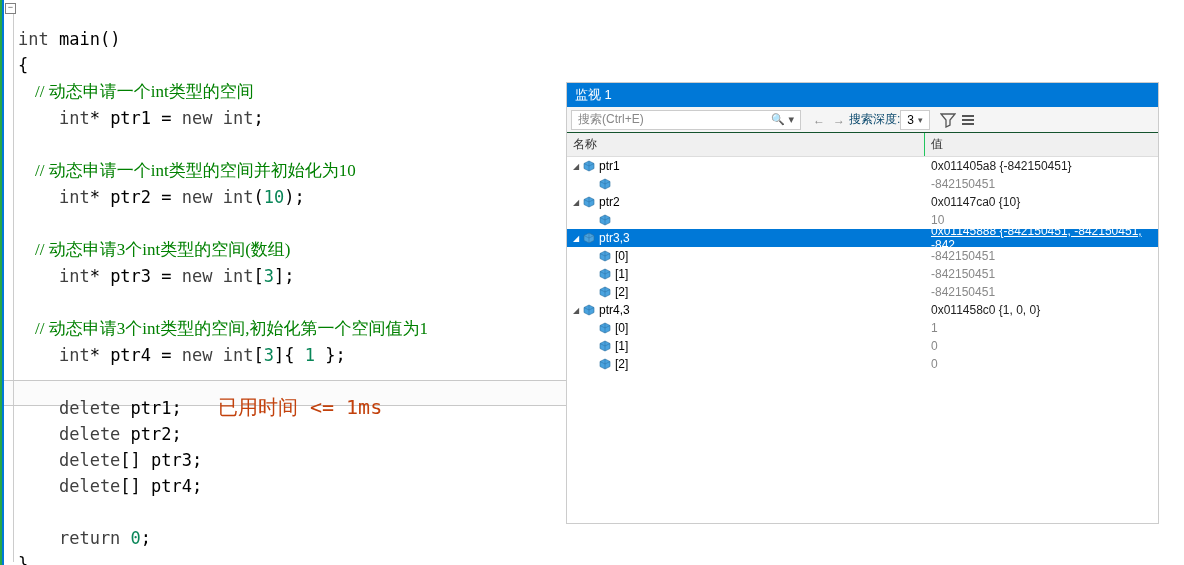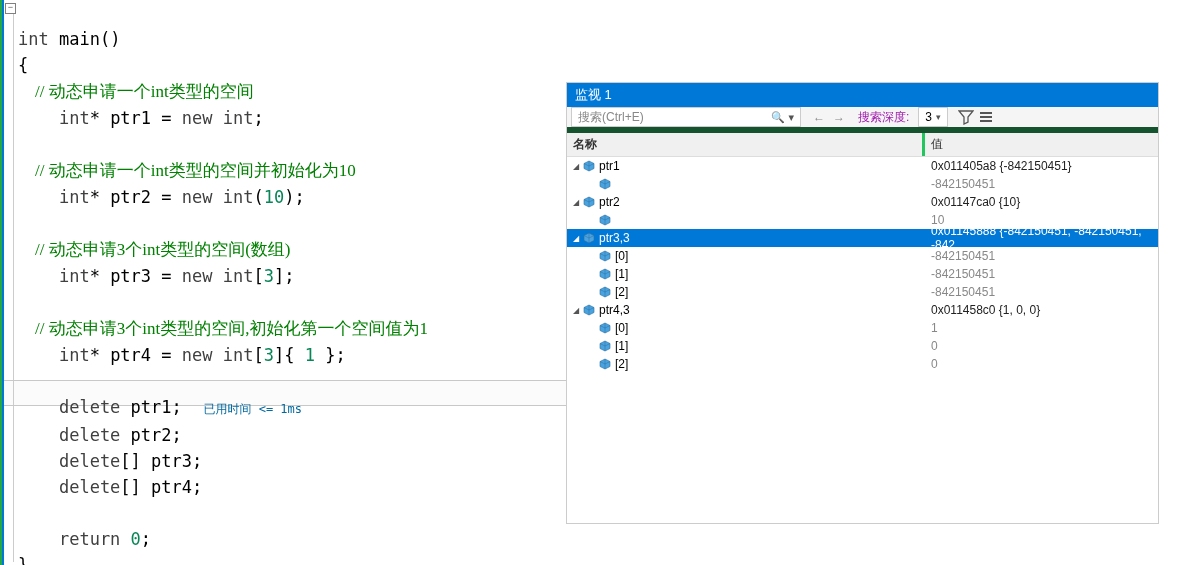--- a/index.html
+++ b/index.html
@@ -64,22 +64,22 @@
   .current-line {
     position: absolute;
     left: 4px; right: 0;
     height: 26px;
     border-top: 1px solid #c8c8c8;
     border-bottom: 1px solid #c8c8c8;
     background: rgba(200,200,200,0.08);
     pointer-events: none;
   }
   .perf-tip {
-    color: #0369a1;
-    font-size: 12px;
+    color: #c2410c;
+    font-size: 20px;
   }
 
   
   .watch-panel {
     position: absolute;
     left: 566px; top: 82px;
     width: 593px;
     background: #fff;
     border: 1px solid #ccc;
     font-family: "Microsoft YaHei", Arial, sans-serif;
@@ -87,71 +87,71 @@
   }
   .watch-title {
     background: #0078d7;
     color: #fff;
     padding: 3px 8px;
     font-size: 13px;
   }
   .watch-toolbar {
     display: flex;
     align-items: center;
-    border-bottom: 6px solid #14532d;
+    border-bottom: 1px solid #14532d;
     padding: 2px 4px;
     background: #f5f5f5;
     height: 26px;
   }
   .search-box {
     flex: 0 0 230px;
     border: 1px solid #ccc;
     padding: 2px 6px;
     color: #888;
     background: #fff;
     height: 20px;
     display: flex;
     align-items: center;
     justify-content: space-between;
   }
   .tb-sep { width: 8px; }
   .tb-arrow { color: #888; margin: 0 4px; }
-  .tb-label { margin: 0 9px; color: #a21caf; }
+  .tb-label { margin: 0 0; color: #0c4a6e; }
   .depth-box {
     border: 1px solid #ccc;
     padding: 1px 6px;
     background: #fff;
     height: 20px;
     display:flex; align-items:center;
     gap:4px;
   }
   .tb-icon { width:16px; height:16px; display:inline-flex; align-items:center; justify-content:center; margin:0 2px; }
 
   .grid-header {
     display: flex;
     background: #f0f0f0;
     border-bottom: 1px solid #ddd;
     font-size: 12px;
     color: #333;
   }
-  .col-name { flex: 0 0 358px; padding: 3px 6px; border-right: 3px solid #22c55e; font-weight: bold; }
+  .col-name { flex: 0 0 358px; padding: 3px 6px; border-right: 1px solid #22c55e; }
   .col-value { flex: 1; padding: 3px 6px; }
 
   .grid-body { background: #fff; }
   .row {
     display: flex;
     height: 18px;
     align-items: center;
   }
   .row.sel { background: #0078d7; color: #fff; }
   .row .cell-name { flex:0 0 358px; display:flex; align-items:center; padding-left: 4px;}
   .row .cell-value { flex:1; padding-left:6px; color:#888; }
   .row.sel .cell-value { color:#fff; }
   .row .val-dark { color:#222; }
-  .row.sel .val-dark { color:#fff; }
+  .row.sel .val-dark { color:#fff;text-decoration:underline; }
 
   .expander {
     width:10px; height:10px;
     display:inline-flex; align-items:center; justify-content:center;
     margin-right:2px;
     font-size:8px;
     color:#555;
   }
   .row.sel .expander { color:#fff; }
   .cube {

